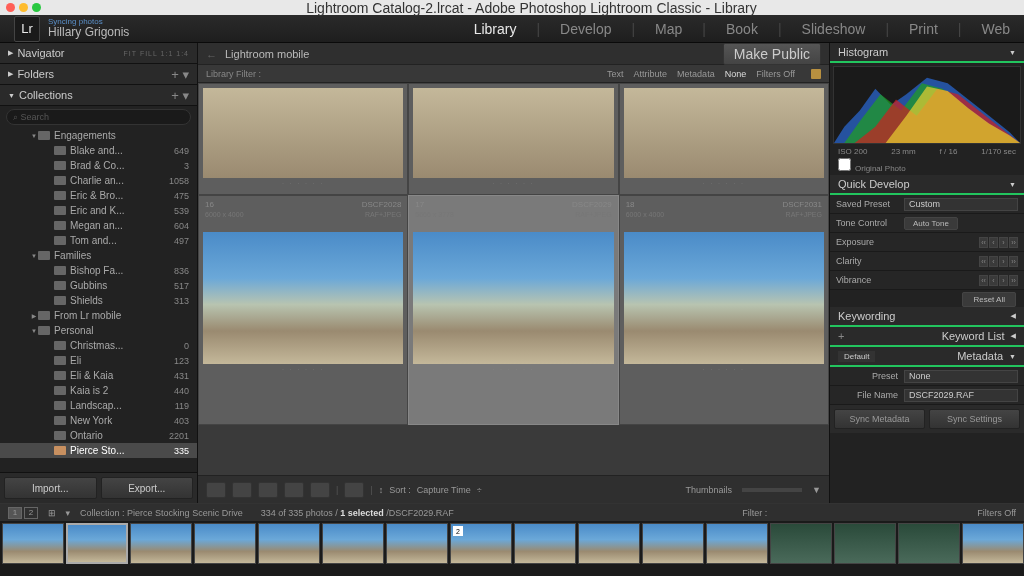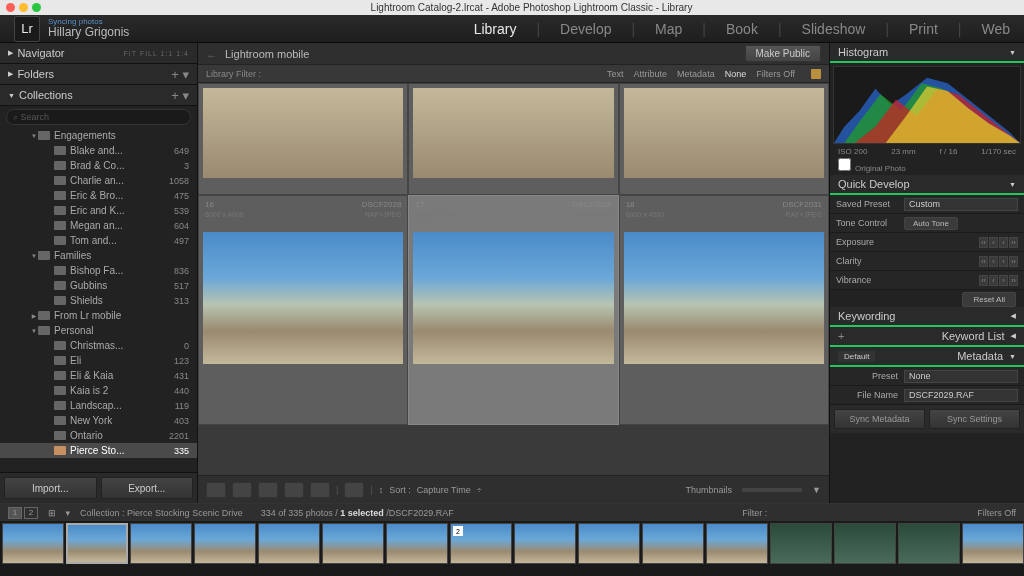--- a/index.html
+++ b/index.html
@@ -1,20 +1,20 @@
 <!DOCTYPE html>
 <html><head>
 <meta charset="utf-8">
 <style>
 *{margin:0;padding:0;box-sizing:border-box;font-family:"Helvetica Neue",Arial,sans-serif;user-select:none}
 body{width:1024px;height:576px;background:#1a1a1a;color:#aaa;font-size:10px;overflow:hidden}
 .titlebar{height:15px;background:#e8e8e8;display:flex;align-items:center;padding:0 6px;gap:4px}
 .tl-dot{width:9px;height:9px;border-radius:50%}
 .tl-close{background:#ff5f57}.tl-min{background:#febc2e}.tl-max{background:#28c840}
-.tl-title{flex:1;text-align:center;font-size:10px;color:#333}
+.tl-title{flex:1;text-align:center;font-size:14px;color:#333}
 .header{height:28px;background:linear-gradient(#2a2a2a,#1e1e1e);display:flex;align-items:center;padding:0 14px;border-bottom:1px solid #0a0a0a}
 .logo{display:flex;align-items:center;gap:8px}
 .lr-box{width:26px;height:26px;background:#1a1a1a;border:1px solid #444;display:flex;align-items:center;justify-content:center;color:#e8e8e8;font-weight:300;font-size:13px;border-radius:2px}
 .logo-txt{line-height:1.1}
 .logo-sync{font-size:8px;color:#5a8fc8}
 .logo-name{font-size:12px;color:#bbb}
 .modules{margin-left:auto;display:flex;gap:20px;font-size:14px;color:#888;align-items:center}
 .modules span{cursor:pointer}
 .modules .sep{color:#444}
 .modules .active{color:#e8e8e8}
@@ -32,21 +32,21 @@
 .tree-row .folder.sel{background:#c89060}
 .tree-row .lbl{flex:1;white-space:nowrap;overflow:hidden;text-overflow:ellipsis}
 .tree-row .cnt{color:#888;font-size:9px}.tree-row.d2{padding-left:30px}.tree-row.d3{padding-left:46px}
 .tree-row.selected{background:#4a4a4a;color:#fff}
 .tree-row.selected .cnt{color:#fff}
 .left-btns{display:flex;gap:4px;padding:4px;border-top:1px solid #111;background:#2a2a2a}
 .lbtn{flex:1;height:22px;background:linear-gradient(#444,#333);border:1px solid #222;color:#ccc;font-size:10px;border-radius:2px;display:flex;align-items:center;justify-content:center;cursor:pointer}
 .center{flex:1;background:#3a3a3a;display:flex;flex-direction:column}
 .breadcrumb{height:22px;background:#2f2f2f;display:flex;align-items:center;padding:0 8px;font-size:11px;color:#bbb;border-bottom:1px solid #222}
 .bc-arrow{color:#666;margin-right:8px}
-.make-public{margin-left:auto;padding:2px 10px;background:linear-gradient(#555,#444);border:1px solid #333;border-radius:2px;font-size:10px;color:#ccc;cursor:pointer}
+.make-public{margin-left:auto;padding:2px 10px;background:linear-gradient(#555,#444);border:1px solid #333;border-radius:2px;font-size:14px;color:#ccc;cursor:pointer}
 .filterbar{height:18px;background:#383838;display:flex;align-items:center;padding:0 8px;font-size:9px;color:#888;border-bottom:1px solid #222;gap:10px}
 .filterbar .fopt{color:#999;cursor:pointer}
 .filterbar .fopt.active{color:#ddd}
 .filterbar .foff{margin-left:auto;color:#999}
 .lock{width:10px;height:10px;background:#b89040;margin-left:6px;border-radius:1px}
 .grid{flex:1;padding:0;overflow:hidden}
 .gridrow{display:flex}
 .cell{flex:1;background:#5e5e5e;border:1px solid #444;position:relative;padding:4px}
 .cell.selected{background:#7a7a7a;border:1px solid #888}
 .cell-hdr{display:flex;font-size:8px;color:#888;padding:0 2px 2px}

